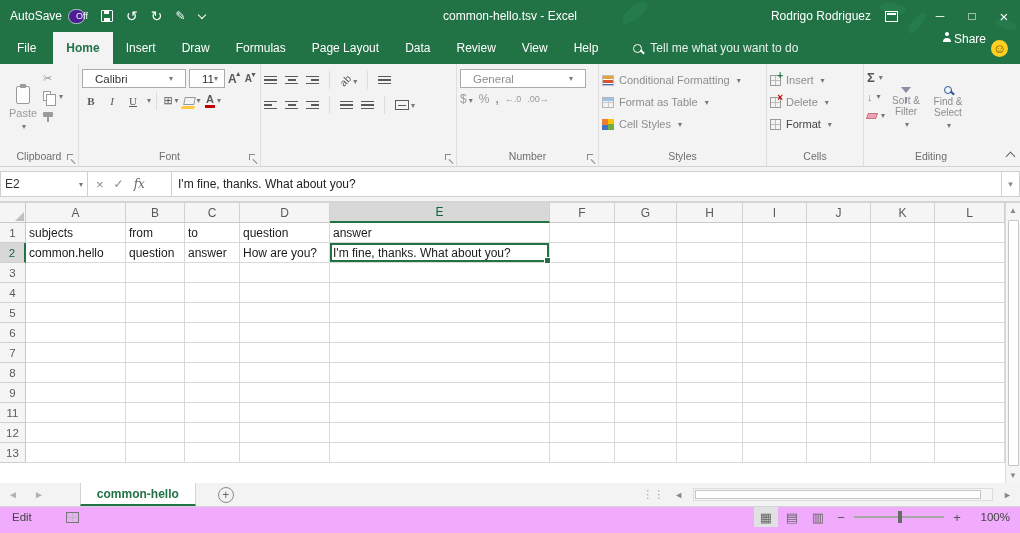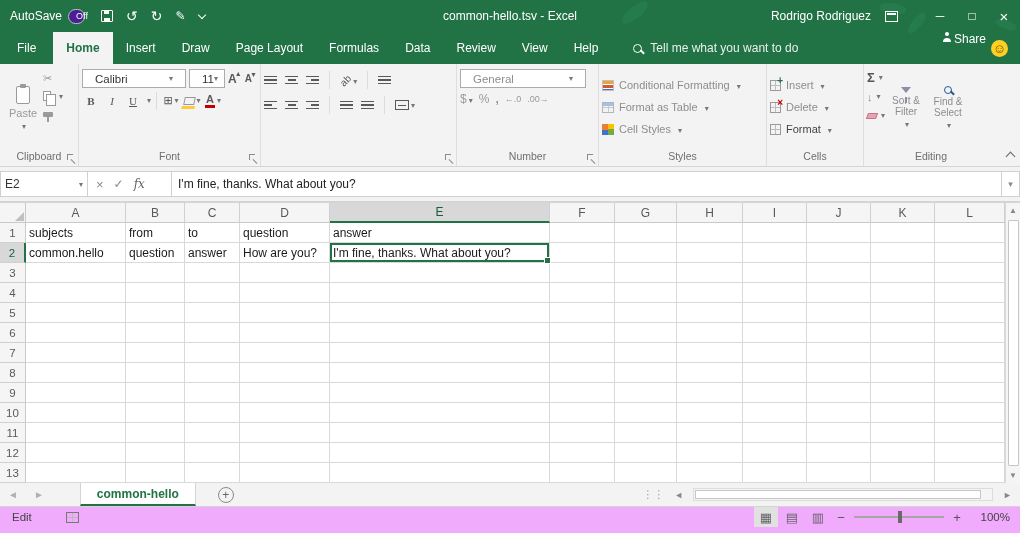--- a/index.html
+++ b/index.html
@@ -80,21 +80,21 @@
   .al.left i:nth-child(2){width:8px}
   .al.ctr i:nth-child(2){width:8px;align-self:center}
   .al.rgt i:nth-child(2){width:8px;align-self:flex-end}
   .orient{font-size:10px;color:#595959;transform:rotate(-45deg);display:inline-block}
   .merge-icon{width:14px;height:10px;border:1px solid #595959;position:relative}
   .merge-icon::after{content:'';position:absolute;top:4px;left:2px;right:2px;height:1px;background:#595959}
   
   .numrow{display:flex;align-items:center;gap:6px;margin-top:4px;color:#9a9a9a;font-size:12px}
   .decimal{font-size:9px;letter-spacing:0}
   
-  .srow{display:flex;align-items:flex-end;gap:5px;height:22px;color:#8d8d8d;font-size:11px}
+  .srow{display:flex;align-items:center;gap:5px;height:22px;color:#8d8d8d;font-size:11px}
   .cf-icon{width:12px;height:11px;border:1px solid #c0c0c0;background:linear-gradient(to bottom,#e8a33d 0 3px,#fff 3px 4px,#d65532 4px 7px,#fff 7px 8px,#4472c4 8px 11px)}
   .fat-icon{width:12px;height:11px;border:1px solid #b5b5b5;background:linear-gradient(#9dc3e6 0 3px,transparent 3px),linear-gradient(#c9c9c9 0 0) center/100% 1px no-repeat,linear-gradient(#c9c9c9 0 0) center/1px 100% no-repeat}
   .cs-icon{width:12px;height:11px;background:conic-gradient(#ffc000 0 25%,#70ad47 0 50%,#4472c4 0 75%,#ed7d31 0)}
   
   .grid-ico{width:11px;height:11px;border:1px solid #9a9a9a;background:linear-gradient(#bdbdbd 0 0) center/100% 1px no-repeat,linear-gradient(#bdbdbd 0 0) center/1px 100% no-repeat;position:relative}
   .grid-ico.ins::after{content:'+';position:absolute;right:-3px;top:-6px;color:#217346;font-size:10px;font-weight:bold}
   .grid-ico.del::after{content:'×';position:absolute;right:-3px;top:-6px;color:#c00000;font-size:10px;font-weight:bold}
   
   .ed-left{display:flex;flex-direction:column;gap:2px;padding-top:2px}
   .ed-mini{display:flex;align-items:center;gap:2px;height:17px;color:#8d8d8d;font-size:13px}
@@ -193,22 +193,22 @@
       <span class="winbtn">□</span>
       <span class="winbtn" style="font-size:15px">×</span>
     </div>
   </div>
 
   <div class="tabrow">
     <div class="tab file">File</div>
     <div class="tab active">Home</div>
     <div class="tab">Insert</div>
     <div class="tab">Draw</div>
+    <div class="tab">Formulas</div>
     <div class="tab">Page Layout</div>
-    <div class="tab">Formulas</div>
     <div class="tab">Data</div>
     <div class="tab">Review</div>
     <div class="tab">View</div>
     <div class="tab">Help</div>
     <div class="tellme">
       <span class="lens"></span>
       <span>Tell me what you want to do</span>
     </div>
     <div class="share">
       <span class="person"></span>
@@ -603,35 +603,20 @@
             <div class="cell" style="width: 220px;"></div>
             <div class="cell" style="width: 65px;"></div>
             <div class="cell" style="width: 62px;"></div>
             <div class="cell" style="width: 66px;"></div>
             <div class="cell" style="width: 64px;"></div>
             <div class="cell" style="width: 64px;"></div>
             <div class="cell" style="width: 64px;"></div>
             <div class="cell" style="width: 70px;"></div>
           </div>
           <div class="grow">
-            <div class="rowh">10</div>
-            <div class="cell" style="width: 100px;"></div>
-            <div class="cell" style="width: 59px;"></div>
-            <div class="cell" style="width: 55px;"></div>
-            <div class="cell" style="width: 90px;"></div>
-            <div class="cell" style="width: 220px;"></div>
-            <div class="cell" style="width: 65px;"></div>
-            <div class="cell" style="width: 62px;"></div>
-            <div class="cell" style="width: 66px;"></div>
-            <div class="cell" style="width: 64px;"></div>
-            <div class="cell" style="width: 64px;"></div>
-            <div class="cell" style="width: 64px;"></div>
-            <div class="cell" style="width: 70px;"></div>
-          </div>
-          <div class="grow">
             <div class="rowh">11</div>
             <div class="cell" style="width: 100px;"></div>
             <div class="cell" style="width: 59px;"></div>
             <div class="cell" style="width: 55px;"></div>
             <div class="cell" style="width: 90px;"></div>
             <div class="cell" style="width: 220px;"></div>
             <div class="cell" style="width: 65px;"></div>
             <div class="cell" style="width: 62px;"></div>
             <div class="cell" style="width: 66px;"></div>
             <div class="cell" style="width: 64px;"></div>

